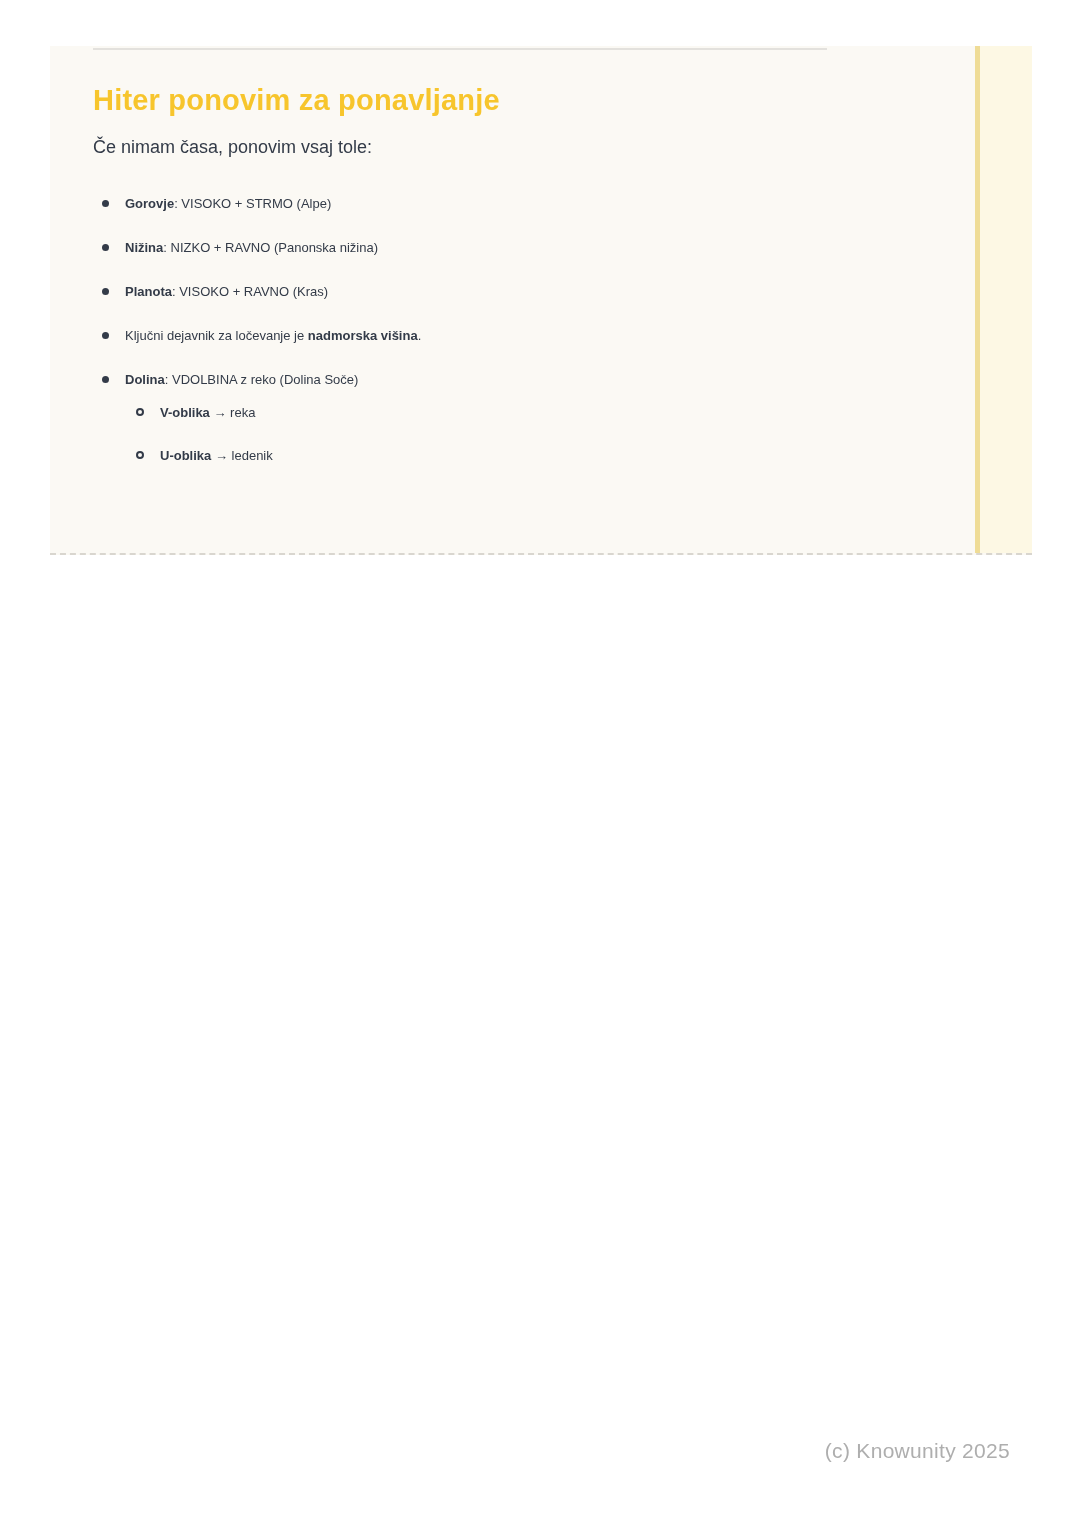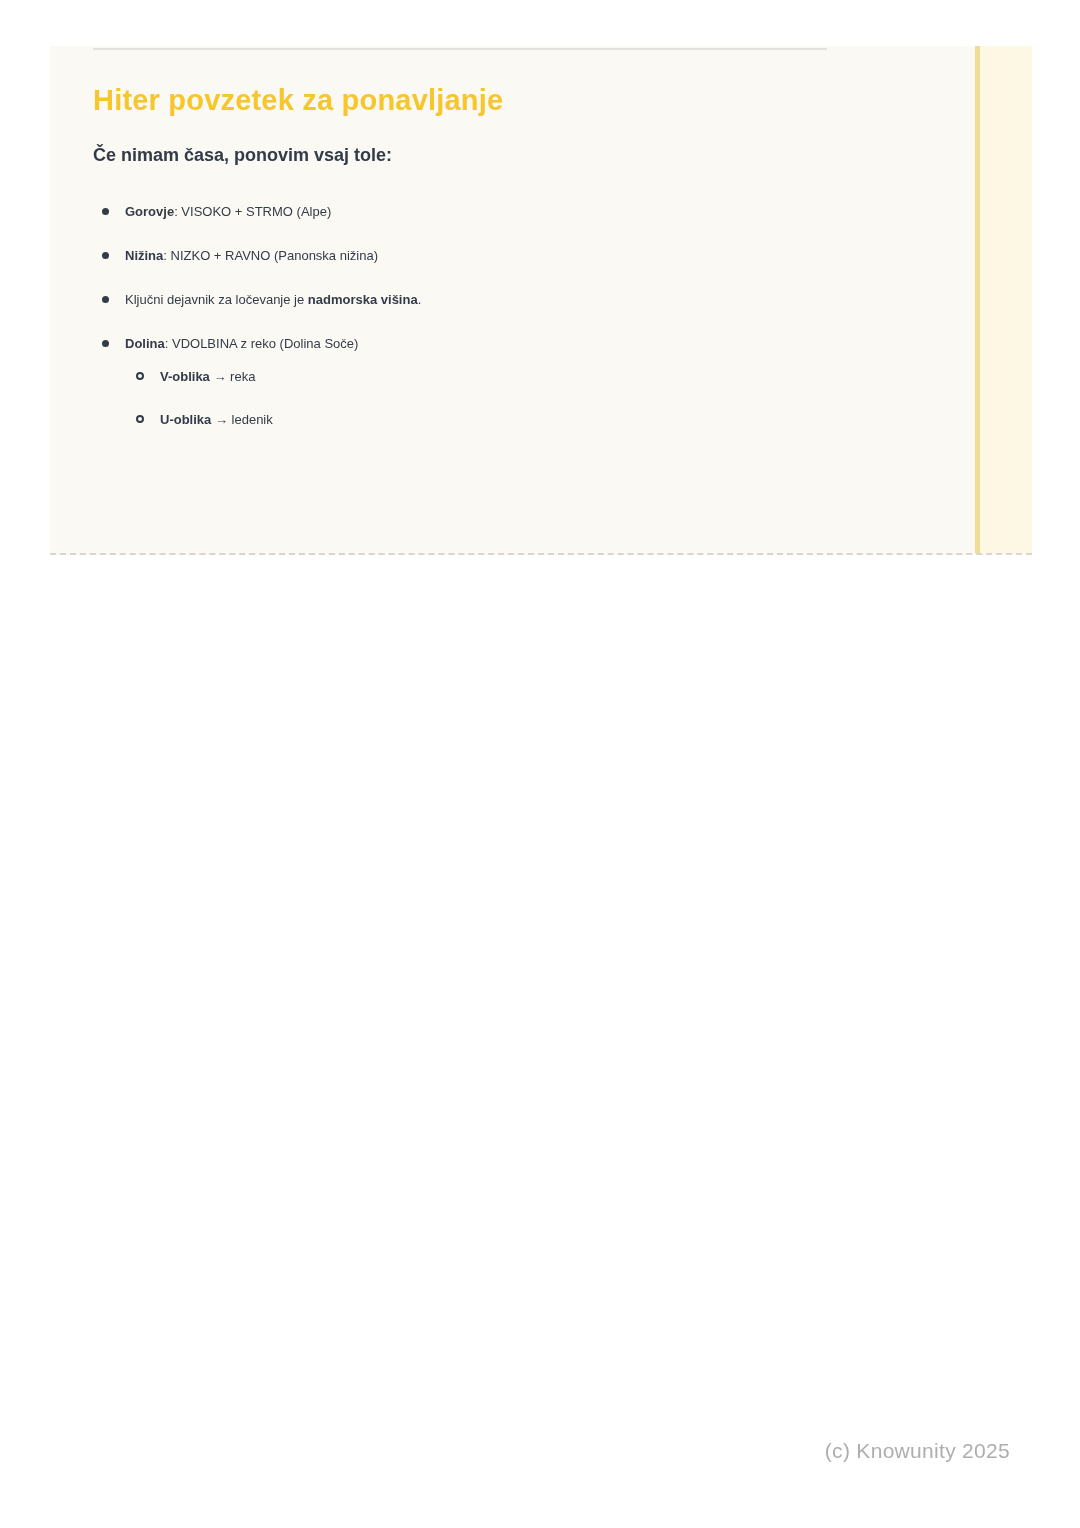--- a/index.html
+++ b/index.html
@@ -54,25 +54,24 @@
   }
   h1.heading {
     margin-top: 36px;
     font-size: 29px;
     line-height: 36px;
     font-weight: 700;
     letter-spacing: 0.2px;
     color: #f7c52c;
   }
   p.intro {
-    margin-top: 24px;
+    margin-top: 16px;
     font-size: 18px;
     line-height: 27px;
     color: #333b48;
-    font-weight: bold;
   }
   ul.summary-list {
     list-style: none;
     margin-top: 29px;
     font-size: 13px;
     line-height: 27px;
   }
   ul.summary-list > li {
     position: relative;
     padding-left: 32px;
@@ -123,31 +122,35 @@
 <body>
 
 <div class="page">
 
   <div class="card">
     <div class="top-divider"></div>
     <div class="accent-fill"></div>
     <div class="accent-bar"></div>
 
     <div class="content">
-      <h1 class="heading">Hiter povzetek za ponavljanje</h1>
+      <h1 class="heading">Hiter ponovim za ponavljanje</h1>
       <p class="intro">Če nimam časa, ponovim vsaj tole:</p>
 
       <ul class="summary-list">
         <li>
           <span class="disc"></span>
           <span class="term">Gorovje</span><span>: VISOKO + STRMO (Alpe)</span>
         </li>
         <li>
           <span class="disc"></span>
           <span class="term">Nižina</span><span>: NIZKO + RAVNO (Panonska nižina)</span>
+        </li>
+        <li>
+          <span class="disc"></span>
+          <span class="term">Planota</span><span>: VISOKO + RAVNO (Kras)</span>
         </li>
         <li>
           <span class="disc"></span>
           <span>Ključni dejavnik za ločevanje je </span><span class="term">nadmorska višina</span><span>.</span>
         </li>
         <li>
           <span class="disc"></span>
           <span class="term">Dolina</span><span>: VDOLBINA z reko (Dolina Soče)</span>
           <ul class="sub-list">
             <li>

